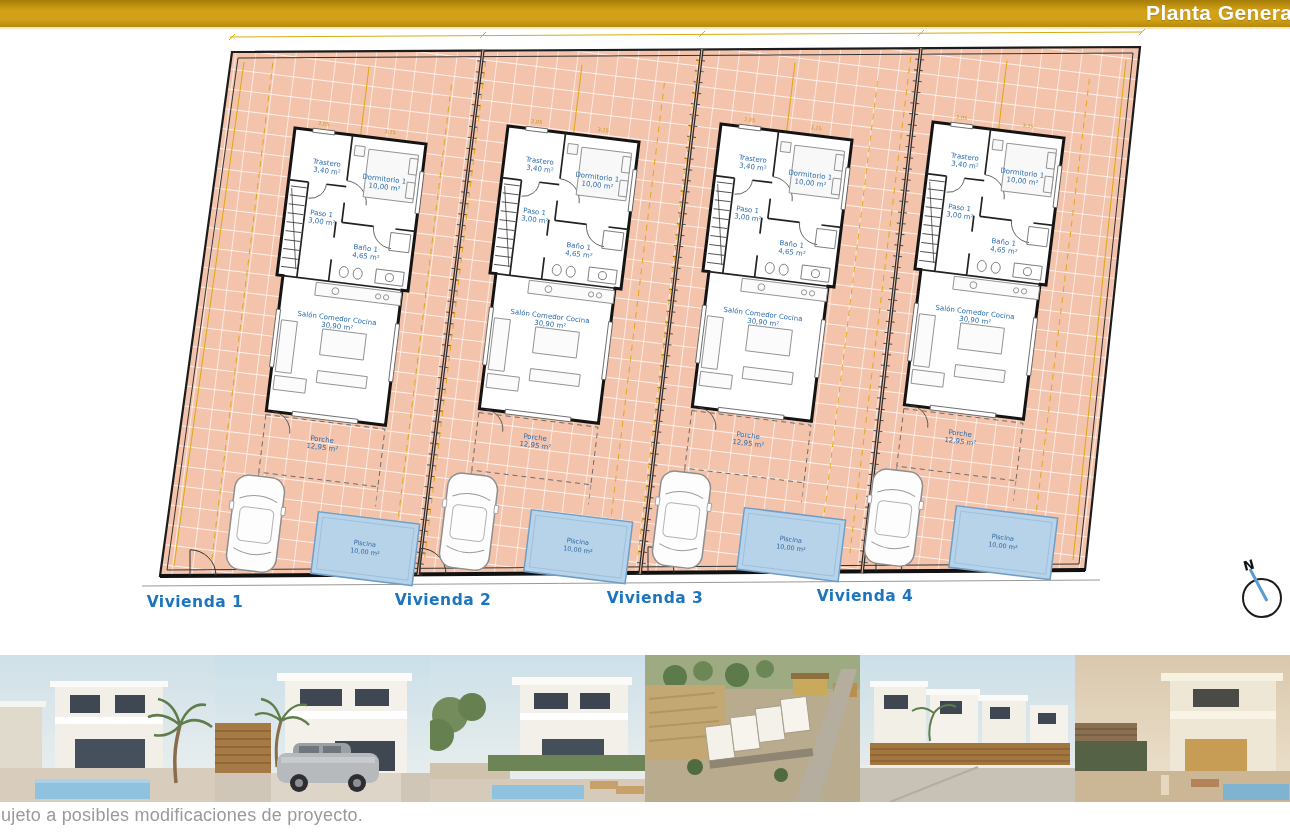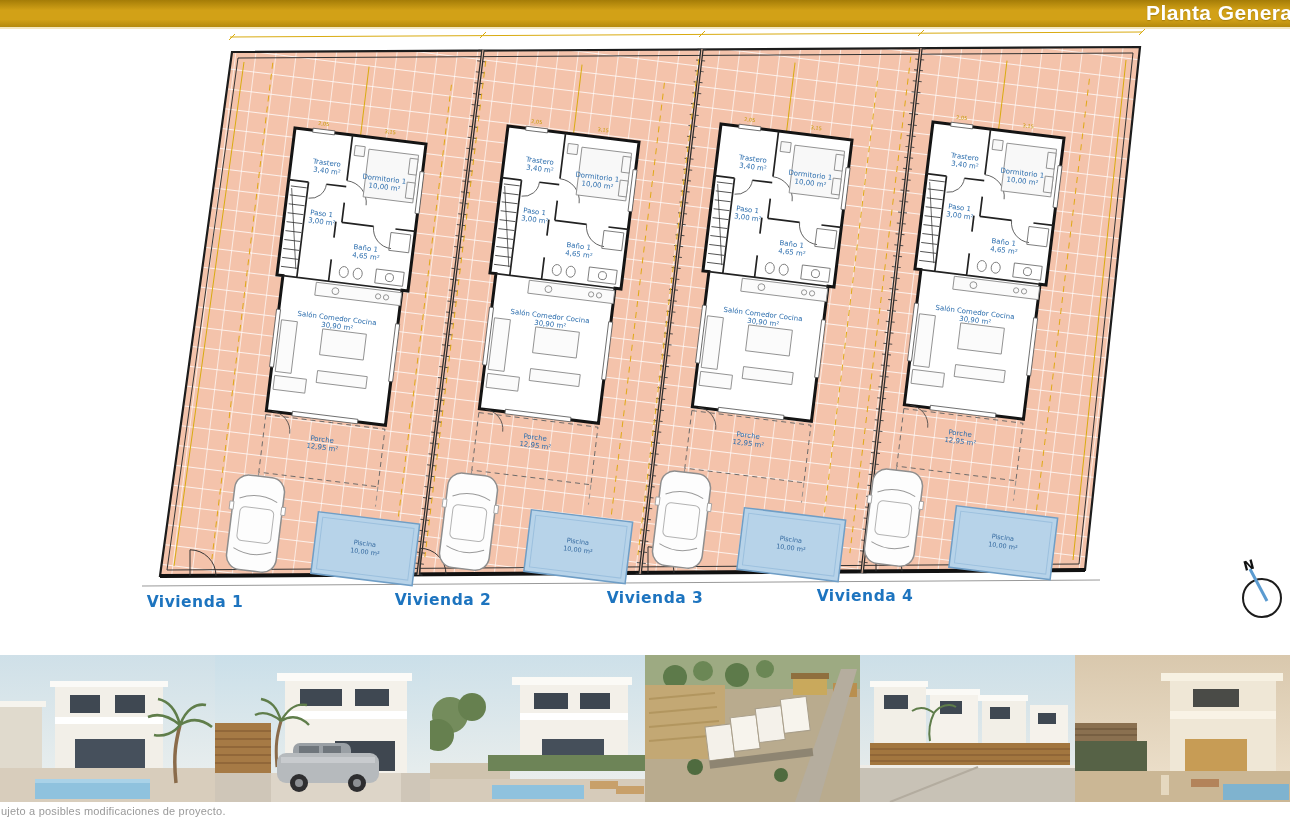--- a/index.html
+++ b/index.html
@@ -14,21 +14,21 @@
   svg{display:block;}
   #site-plan{position:absolute;left:0;top:0;}
   text{font-family:"DejaVu Sans",sans-serif;}
   .room-label{font-size:7px;fill:#2e6fae;}
   .pool-label{font-size:6.5px;fill:#34699f;}
   .viv-label{font-size:15.5px;font-weight:bold;fill:#1d74bf;letter-spacing:.5px;}
   .dim-text{font-size:5px;fill:#c79a00;}
   .n-label{font-size:13px;font-weight:bold;fill:#111;}
   .gallery{position:absolute;left:0;top:655px;width:1290px;height:147px;display:flex;}
   .gallery svg{flex:0 0 215px;}
-  .footer-note{position:absolute;left:1px;top:805px;font-size:11px;color:#9a9a9a;
+  .footer-note{position:absolute;left:1px;top:805px;font-size:18px;color:#9a9a9a;
     letter-spacing:.2px;}
 </style>
 </head>
 <body>
 
 <div class="stage">
 
   <div class="header">
     <div class="header-title">Planta General</div>
   </div>

